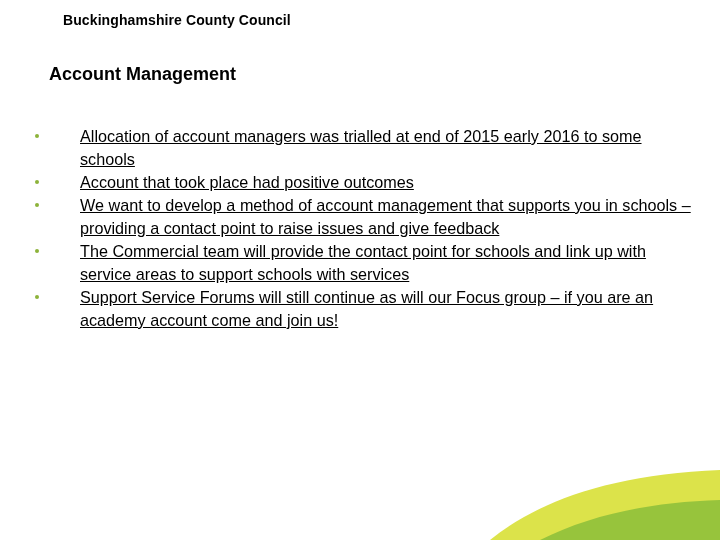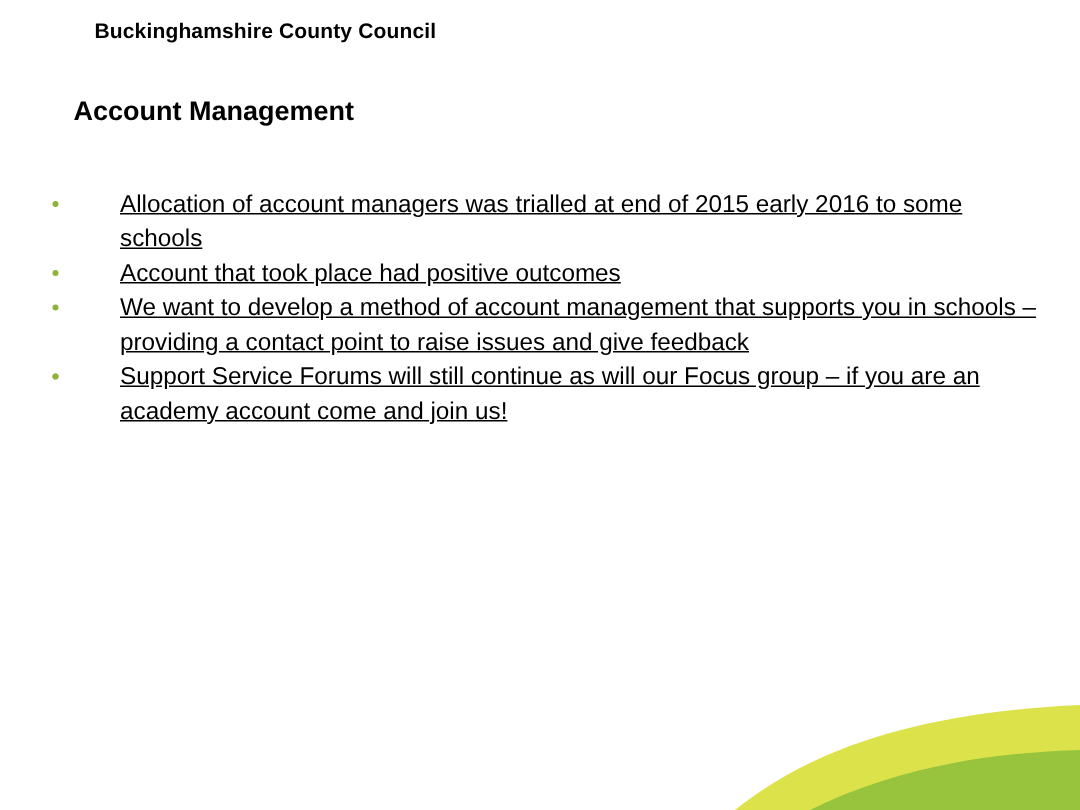--- a/index.html
+++ b/index.html
@@ -80,20 +80,21 @@
   <li class="bullet">
     <span class="bullet-dot" style="background: rgb(141, 179, 58);"></span>
     <span>Account that took place had positive outcomes</span>
   </li>
   <li class="bullet">
     <span class="bullet-dot" style="background: rgb(141, 179, 58);"></span>
     <span>We want to develop a method of account management that supports you in schools – providing a contact point to raise issues and give feedback</span>
   </li>
   <li class="bullet">
     <span class="bullet-dot" style="background: rgb(141, 179, 58);"></span>
+    <span>The Commercial team will provide the contact point for schools and link up with service areas to support schools with services</span>
   </li>
   <li class="bullet">
     <span class="bullet-dot" style="background: rgb(141, 179, 58);"></span>
     <span>Support Service Forums will still continue as will our Focus group – if you are an academy account come and join us!</span>
   </li>
 </ul>
 
 <svg class="swoosh" viewBox="0 0 720 540" xmlns="http://www.w3.org/2000/svg">
   <path class="swoosh-light" d="M490 540 C 540 500, 610 475, 720 470 L 720 540 Z" fill="#dce34a"></path>
   <path class="swoosh-dark" d="M540 540 C 590 515, 650 502, 720 500 L 720 540 Z" fill="#97c43c"></path>

